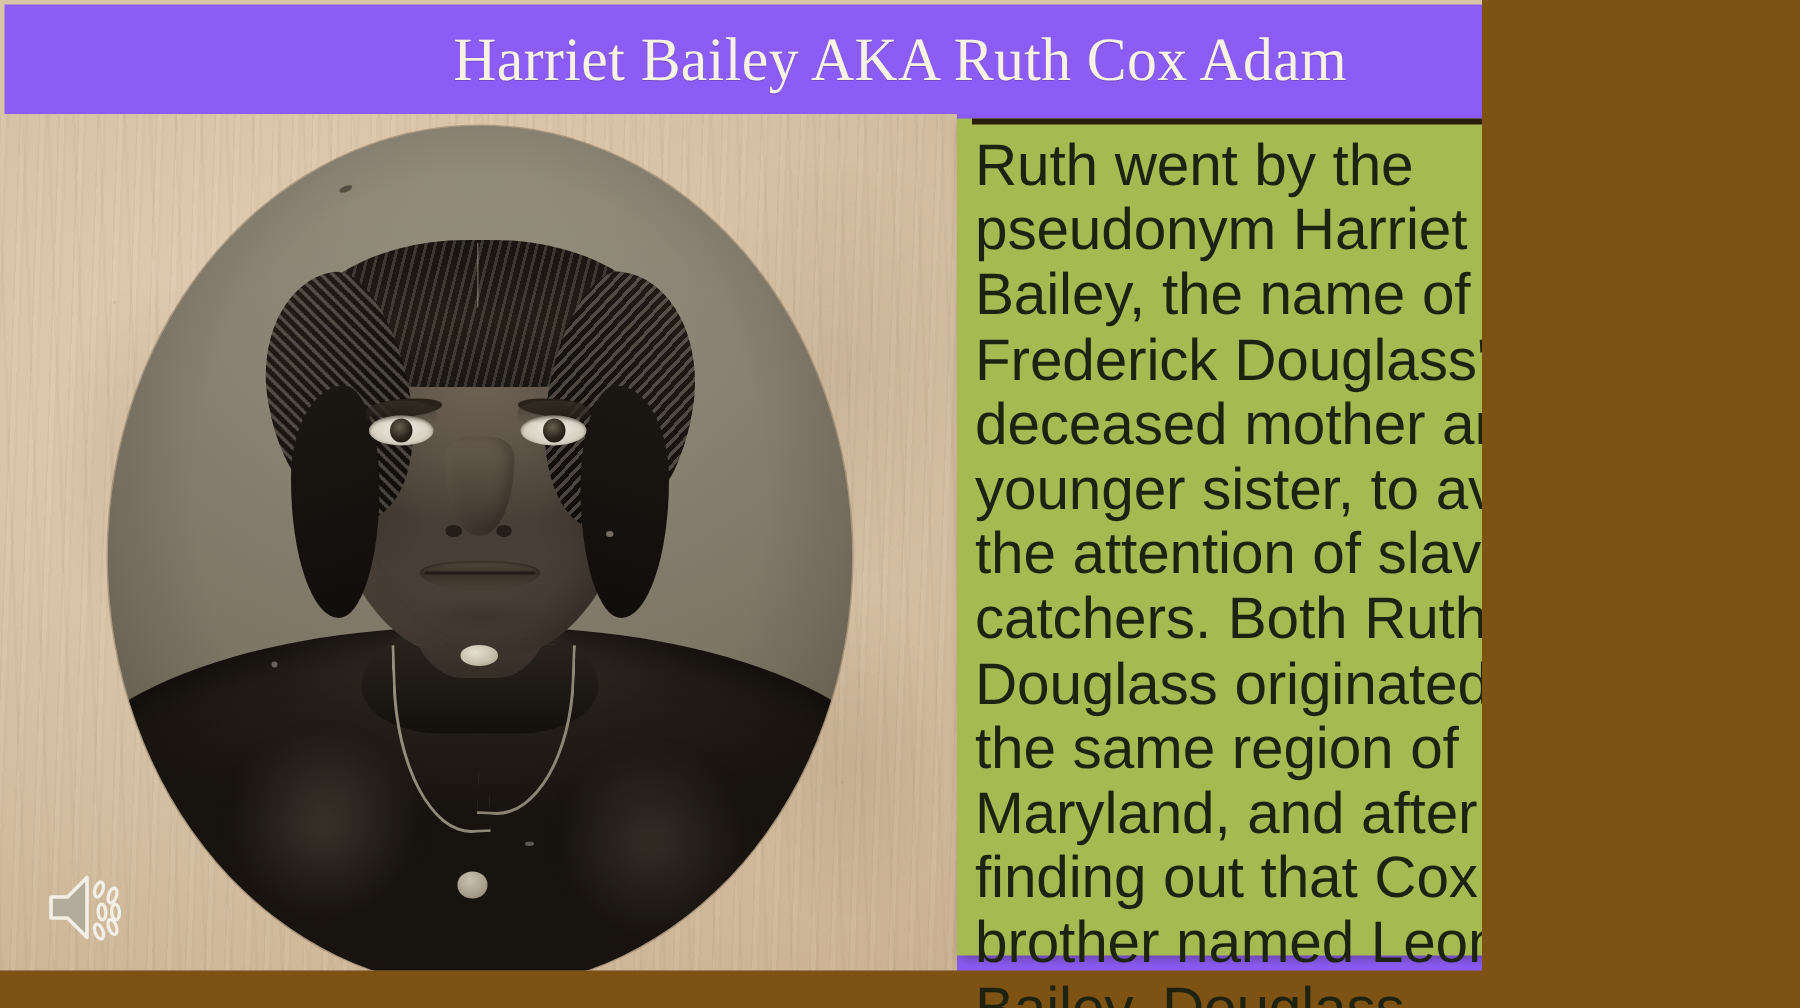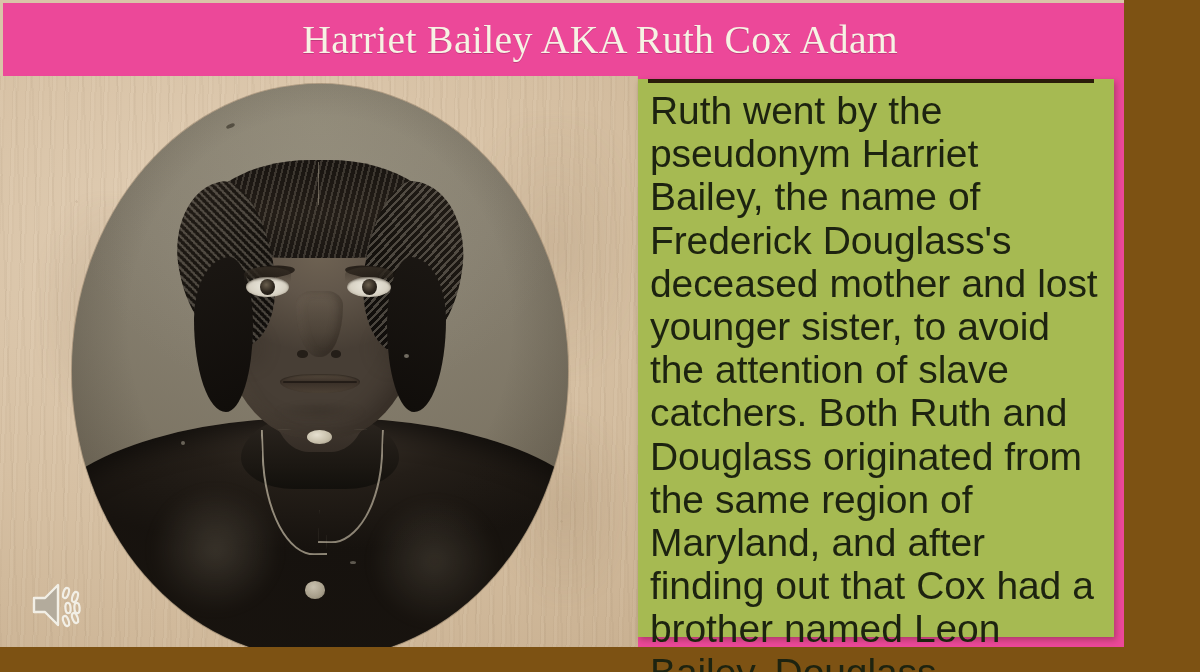--- a/index.html
+++ b/index.html
@@ -5,22 +5,22 @@
 <style>
   * { margin:0; padding:0; box-sizing:border-box; }
   html, body {
     width:1200px; height:672px; overflow:hidden;
     background:#7d5213;
     font-family:"Liberation Sans", sans-serif;
   }
 
   .slide {
     position:relative;
-    width:1124px; height:672px;
-    background:#ec4899;
+    width:988px; height:672px;
+    background:#8b5cf6;
     overflow:hidden;
   }
 
   
   .page-edge-top {
     position:absolute; left:0; top:0; width:1200px; height:3px;
     background:#d9c4a8; z-index:40; pointer-events:none;
   }
   .page-edge-left {
     position:absolute; left:0; top:0; width:3px; height:76px;

